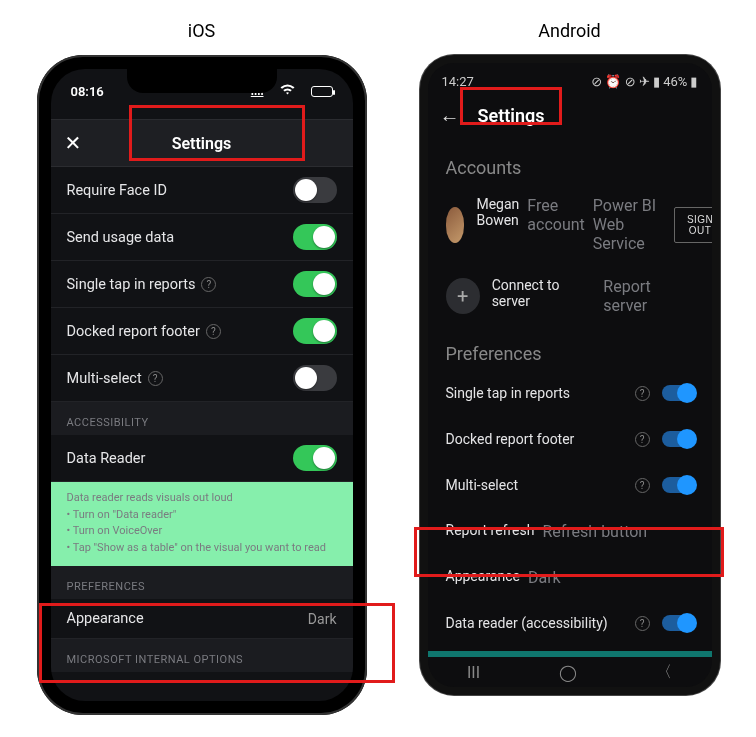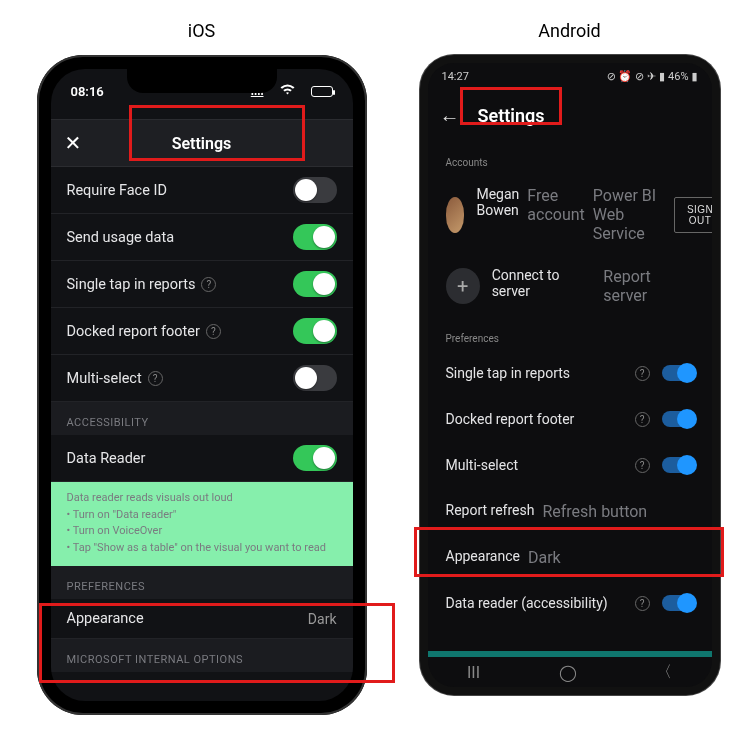--- a/index.html
+++ b/index.html
@@ -56,22 +56,22 @@
   }
 
   
   .ios-status {
     height: 40px; display: flex; justify-content: space-between; align-items: center;
     padding: 4px 20px 0; color: #fff; font-size: 13px; font-weight: 600;
     position: relative; z-index: 1;
   }
   .ios-status .right { display: flex; gap: 16px; align-items: center; font-size: 12px; text-decoration: underline; }
   .android-status {
-    height: 26px; display: flex; justify-content: space-between; align-items: center;
-    padding: 0 14px; color: #ccc; font-size: 11px;
+    height: 26px; display: flex; justify-content: space-between; align-items: flex-end;
+    padding: 0 14px; color: #ccc; font-size: 13px;
   }
   .android-status .right { display: flex; gap: 3px; align-items: center; }
 
   
   .ios-header {
     display: flex; align-items: center; justify-content: center;
     position: relative; height: 48px; background: #1e1f23;
     border-top: 1px solid #2b2c30; border-bottom: 1px solid #2b2c30;
     margin-top: 10px;
   }
@@ -84,21 +84,21 @@
   }
   .android-header .back { color: #ddd; font-size: 20px; }
   .android-header .title { color: #fff; font-size: 18px; font-weight: 600; }
 
   
   .section-label {
     color: #7a7b80; font-size: 11px; letter-spacing: 0.5px;
     padding: 14px 16px 6px; text-transform: uppercase;
   }
   .section-label-ios { background: #1b1c20; }
-  .android-section-label { color: #888; font-size: 10px; padding: 16px 18px 6px; }
+  .android-section-label { color: #888; font-size: 18px; padding: 16px 18px 6px; }
 
   .row {
     display: flex; align-items: center; justify-content: space-between;
     padding: 10px 16px; min-height: 40px;
     background: #111215; border-bottom: 1px solid #222327;
   }
   .row .label { color: #e6e6e8; font-size: 14.5px; display: flex; align-items: center; gap: 6px; }
   .row .value { color: #999; font-size: 14px; }
 
   .android-row {

